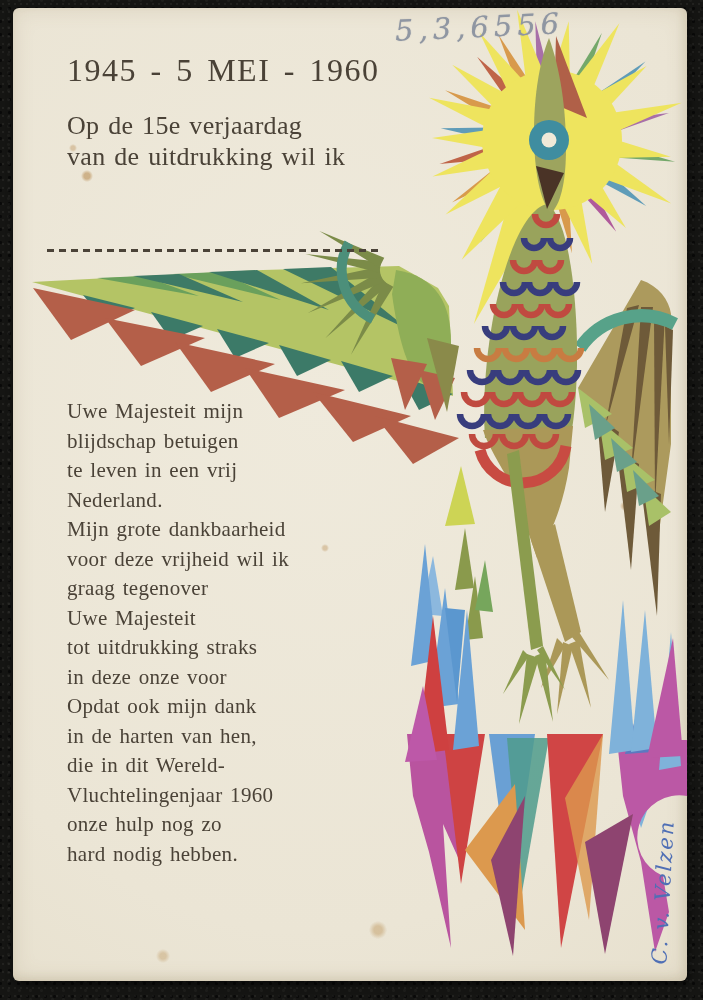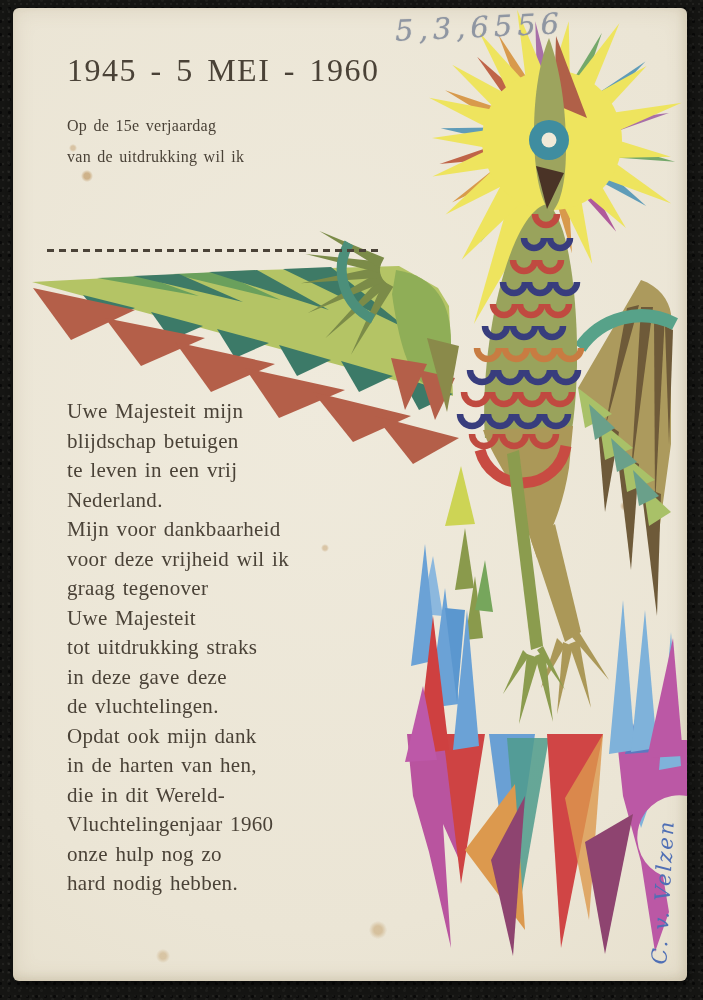--- a/index.html
+++ b/index.html
@@ -30,21 +30,21 @@
       radial-gradient(circle at 640px 744px, rgba(170,115,45,.4) 0 4px, transparent 8px),
       radial-gradient(circle at 365px 922px, rgba(175,125,55,.35) 0 4px, transparent 9px),
       radial-gradient(circle at 150px 948px, rgba(175,125,55,.3) 0 3px, transparent 7px),
       radial-gradient(circle at 520px 618px, rgba(170,115,45,.28) 0 3px, transparent 6px),
       radial-gradient(circle at 312px 540px, rgba(170,115,45,.3) 0 2px, transparent 4px),
       radial-gradient(circle at 60px 140px, rgba(170,115,45,.3) 0 2px, transparent 4px);
   }
   .illu{position:absolute;inset:0;z-index:1;}
   .txt{position:absolute;z-index:2;color:#4a4237;}
   .date-line{left:54px;top:44px;font-size:32px;letter-spacing:1.5px;word-spacing:4px;}
-  .intro{left:54px;top:102px;font-size:16px;line-height:31px;letter-spacing:.3px;word-spacing:2px;}
+  .intro{left:54px;top:102px;font-size:26px;line-height:31px;letter-spacing:.3px;word-spacing:2px;}
   .dashes{left:34px;top:241px;width:332px;height:3px;z-index:2;position:absolute;
     background:repeating-linear-gradient(90deg,#4b4338 0 7px, transparent 7px 12px);}
   .poem{left:54px;top:389px;font-size:21px;line-height:29.5px;letter-spacing:.3px;word-spacing:2px;}
   .acc-number{
     left:382px;top:2px;font-size:29px;font-style:italic;font-family:"DejaVu Serif",serif;
     color:#8f96a2;letter-spacing:5px;transform:rotate(-2.5deg);z-index:3;
     text-shadow:0 0 1px rgba(145,150,162,.7);
   }
   .signature{
     left:565px;top:872px;width:170px;text-align:center;font-size:21px;font-style:italic;
@@ -258,27 +258,26 @@
     <div>van de uitdrukking wil ik</div>
   </div>
 
   <div class="dashes"></div>
 
   <div class="txt poem">
     <div>Uwe Majesteit mijn</div>
     <div>blijdschap betuigen</div>
     <div>te leven in een vrij</div>
     <div>Nederland.</div>
-    <div>Mijn voor dankbaarheid</div>
+    <div>Mijn grote dankbaarheid</div>
     <div>voor deze vrijheid wil ik</div>
     <div>graag tegenover</div>
     <div>Uwe Majesteit</div>
     <div>tot uitdrukking straks</div>
-    <div>in deze gave deze</div>
-    <div>de vluchtelingen.</div>
+    <div>in deze onze voor</div>
     <div>Opdat ook mijn dank</div>
     <div>in de harten van hen,</div>
     <div>die in dit Wereld-</div>
     <div>Vluchtelingenjaar 1960</div>
     <div>onze hulp nog zo</div>
     <div>hard nodig hebben.</div>
   </div>
 
   <div class="txt signature">C. v. Velzen</div>
 </div>

